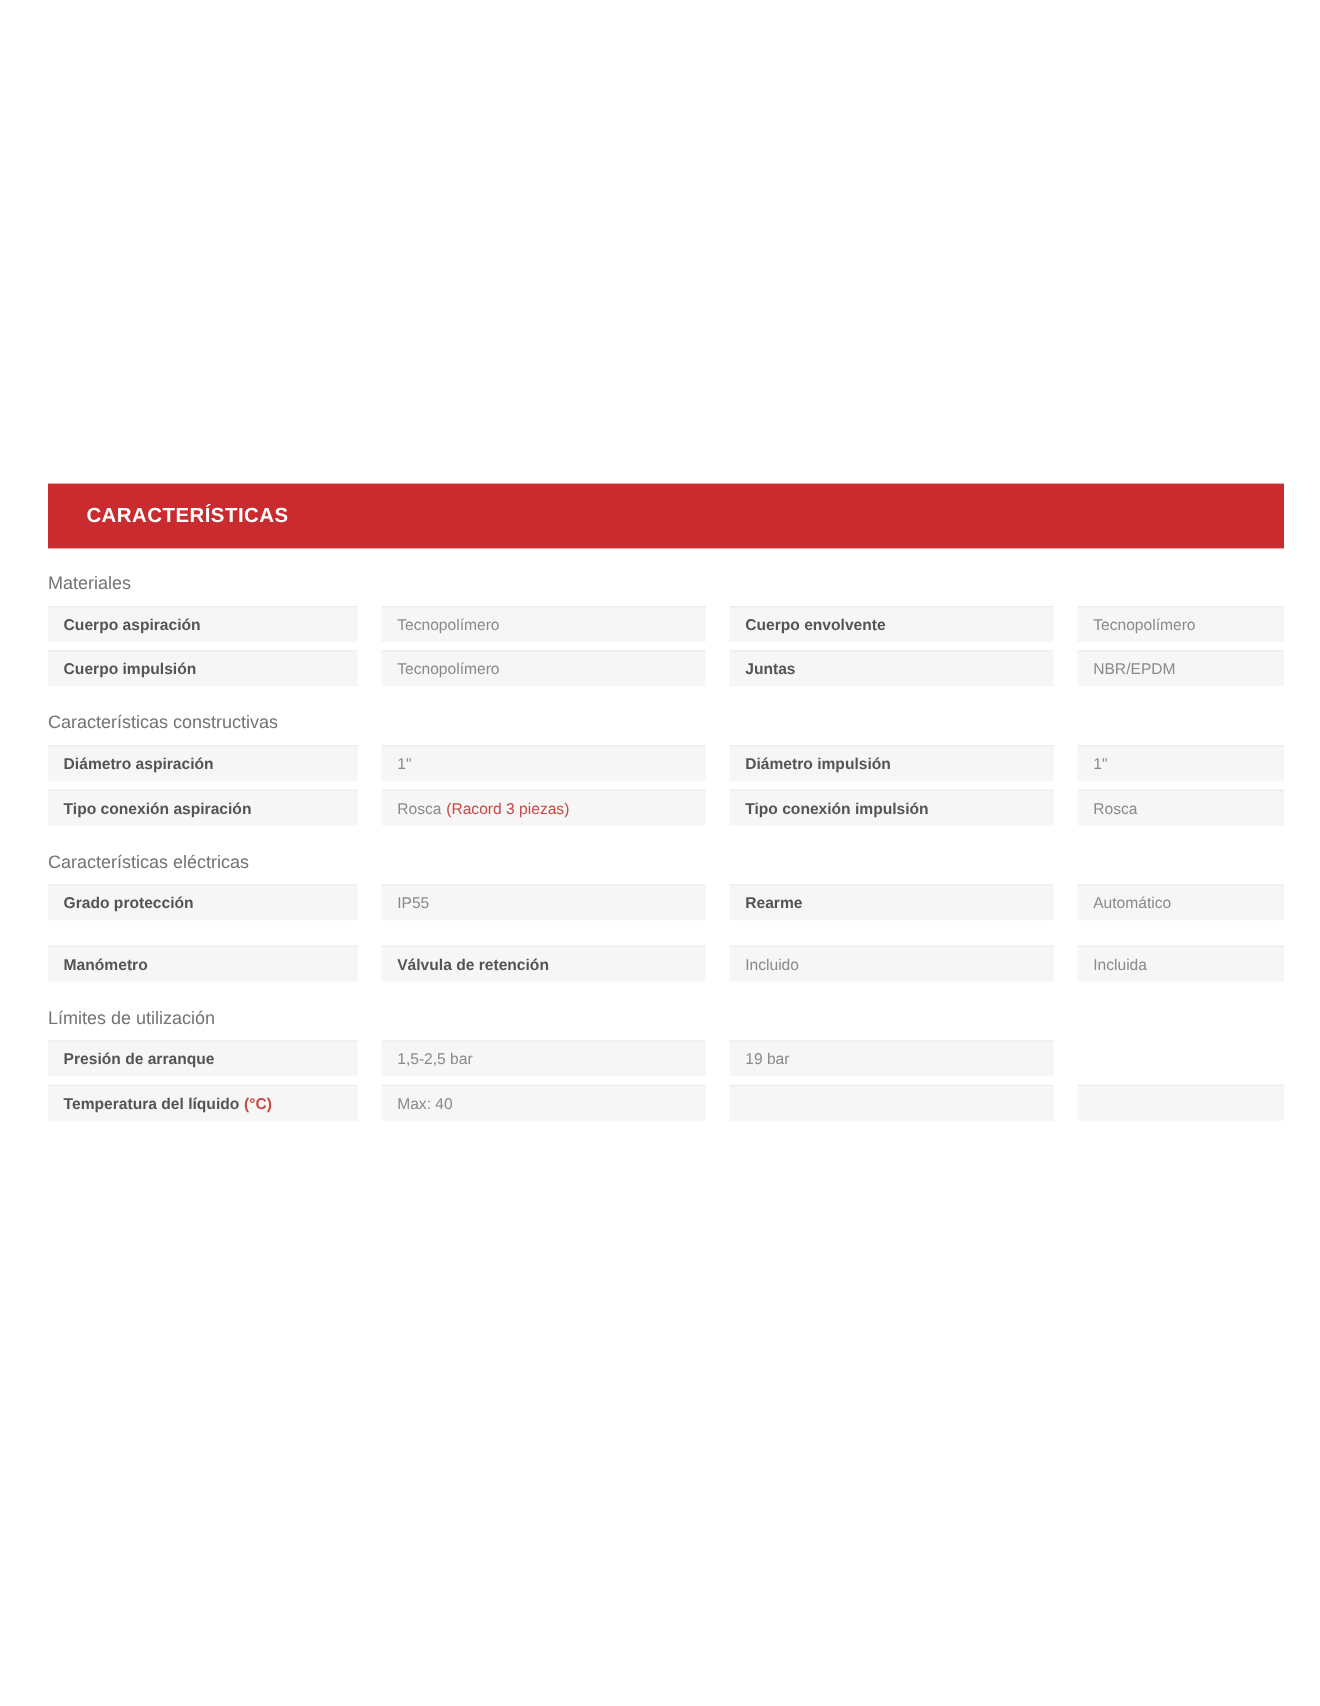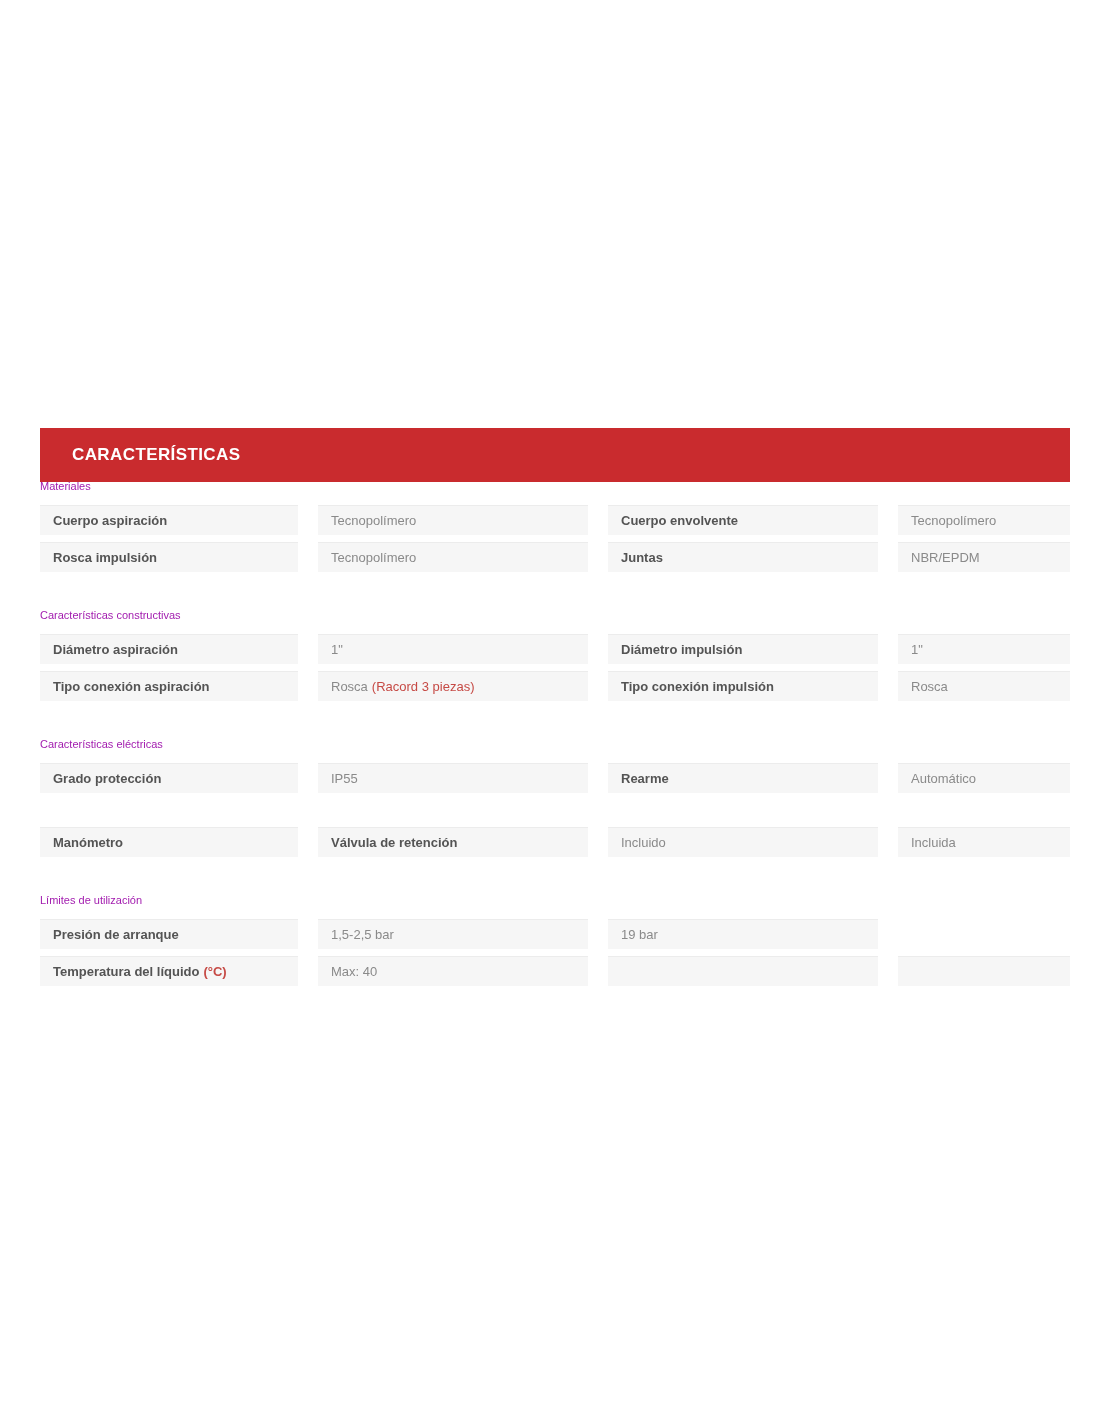--- a/index.html
+++ b/index.html
@@ -14,33 +14,32 @@
     overflow:hidden;
   }
   .page{ position:relative; width:1100px; height:1422px; }
 
   .banner{
     position:absolute; left:40px; top:403px;
     width:1030px; height:54px;
     background:var(--banner-bg);
     display:flex; align-items:center;
     padding-left:32px;
-    margin-top:25px;
   }
   .banner-title{
     color:#ffffff; font-size:17px; font-weight:700;
     letter-spacing:.4px;
   }
 
   .sections{
     position:absolute; left:40px; top:477px; width:1030px;
   }
-  .section + .section{ margin-top:34px; }
+  .section + .section{ margin-top:21px; }
   .section-heading{
-    font-size:11px; line-height:19px; color:#a21caf;
+    font-size:15px; line-height:19px; color:#737373;
     font-weight:400; margin-bottom:9px;
   }
   .spec-row{
     display:grid;
     grid-template-columns:258px 270px 270px 172px;
     column-gap:20px;
     height:30px;
     margin-bottom:7px;
     text-align:center;
   }
@@ -79,21 +78,21 @@
           </div>
           <div class="cell label">
             <span class="plain">Cuerpo envolvente</span>
           </div>
           <div class="cell value">
             <span class="plain">Tecnopolímero</span>
           </div>
         </div>
         <div class="spec-row">
           <div class="cell label">
-            <span class="plain">Rosca impulsión</span>
+            <span class="plain">Cuerpo impulsión</span>
           </div>
           <div class="cell value">
             <span class="plain">Tecnopolímero</span>
           </div>
           <div class="cell label">
             <span class="plain">Juntas</span>
           </div>
           <div class="cell value">
             <span class="plain">NBR/EPDM</span>
           </div>

